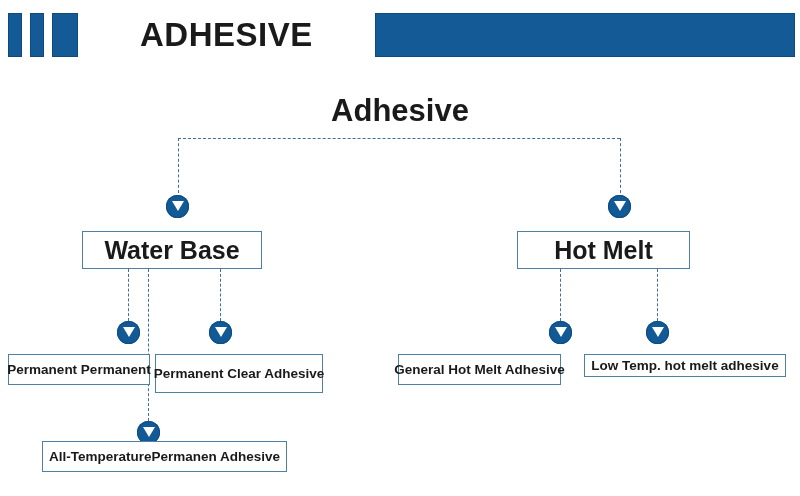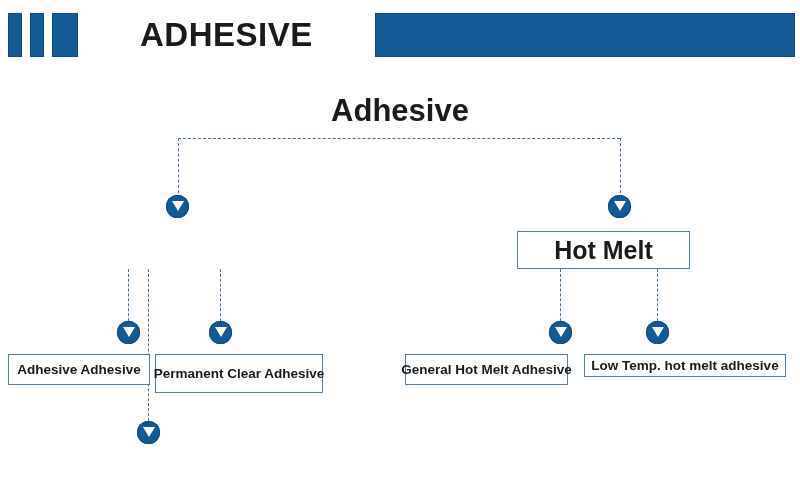--- a/index.html
+++ b/index.html
@@ -123,50 +123,56 @@
 
   <div id="root-title">Adhesive</div>
 
   <div class="ln ln-h" style="left:178px; top:138px; width:442px;"></div>
   <div class="ln ln-v" style="left:178px; top:138px; height:55px;"></div>
   <div class="ln ln-v" style="left:620px; top:138px; height:55px;"></div>
 
   <div class="marker" style="left:166px; top:195px;"></div>
   <div class="marker" style="left:608px; top:195px;"></div>
 
+  <div class="node node-l1" style="left:82px; top:231px; width:180px; height:38px;">
+    <span>Water Base</span>
+  </div>
 
   <div class="node node-l1" style="left:517px; top:231px; width:173px; height:38px;">
     <span>Hot Melt</span>
   </div>
 
   <div class="ln ln-v" style="left:128px; top:269px; height:52px;"></div>
   <div class="ln ln-v" style="left:220px; top:269px; height:52px;"></div>
   <div class="ln ln-v" style="left:148px; top:269px; height:152px;"></div>
 
   <div class="marker" style="left:117px; top:321px;"></div>
   <div class="marker" style="left:209px; top:321px;"></div>
 
   <div class="ln ln-v" style="left:560px; top:269px; height:52px;"></div>
   <div class="ln ln-v" style="left:657px; top:269px; height:52px;"></div>
 
   <div class="marker" style="left:549px; top:321px;"></div>
   <div class="marker" style="left:646px; top:321px;"></div>
 
   <div class="node node-l2" style="left:8px; top:354px; width:142px; height:31px;">
-    <span>Adhesive Adhesive</span>
+    <span>Permanent Permanent</span>
   </div>
 
   <div class="node node-l2" style="left:155px; top:354px; width:168px; height:39px;">
     <span>Permanent Clear Adhesive</span>
   </div>
 
-  <div class="node node-l2" style="left:398px; top:354px; width:163px; height:31px;margin-left:7px;">
+  <div class="node node-l2" style="left:398px; top:354px; width:163px; height:31px;">
     <span>General Hot Melt Adhesive</span>
   </div>
 
   <div class="node node-l2" style="left:584px; top:354px; width:202px; height:23px;">
     <span>Low Temp. hot melt adhesive</span>
   </div>
 
   <div class="marker" style="left:137px; top:421px;"></div>
 
+  <div class="node node-l3" style="left:42px; top:441px; width:245px; height:31px;">
+    <span>All-TemperaturePermanen Adhesive</span>
+  </div>
 
 </div>
 
 </body></html>

